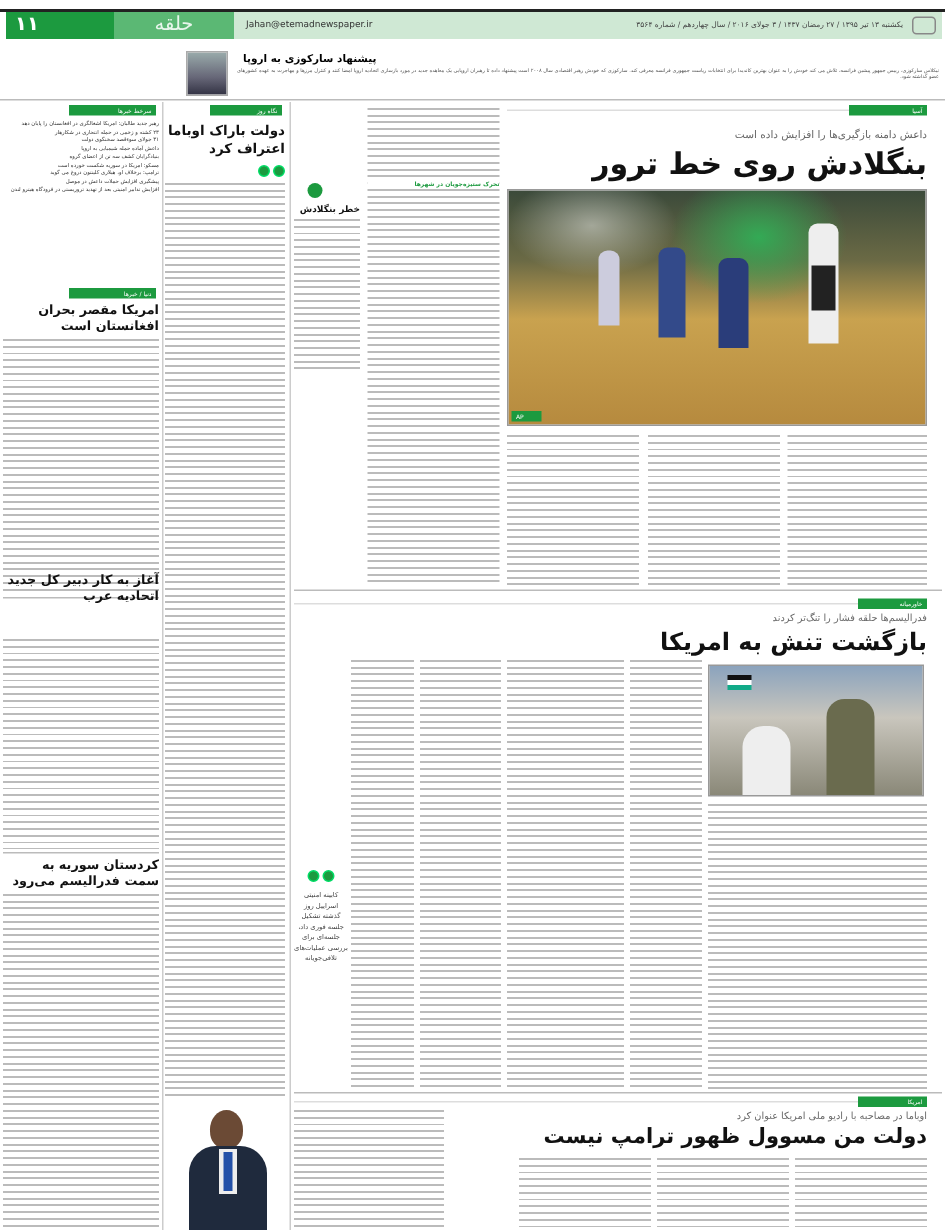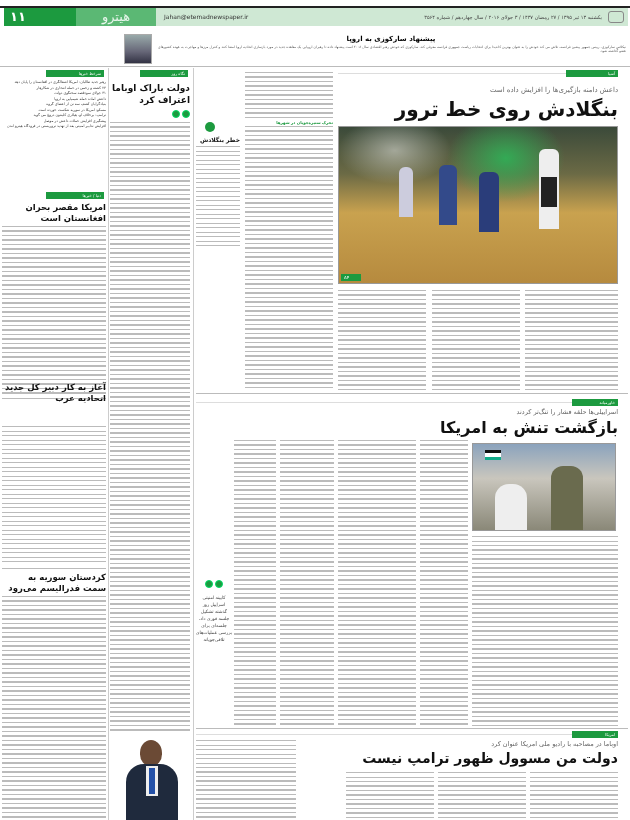--- a/index.html
+++ b/index.html
@@ -29,29 +29,29 @@
 .photo-ob{left:124px;top:740px;width:56px;height:80px}
 .vr{width:1px;background:#ccc}
 .ic-dots{display:flex;gap:2px}
 .ic-dots span{display:inline-block;width:8px;height:8px;border-radius:50%;background:#1c9a3f;border:1px solid #0d6;}
 </style>
 </head>
 <body>
 
 <div class="abs topline"></div>
 <div class="abs mh-num">۱۱</div>
-<div class="abs mh-sec">هیترو</div>
+<div class="abs mh-sec">حلقه</div>
 <div class="abs mh-bar">
   <span class="mh-email">Jahan@etemadnewspaper.ir</span>
   <span class="mh-date">یکشنبه ۱۳ تیر ۱۳۹۵ / ۲۷ رمضان ۱۴۳۷ / ۳ جولای ۲۰۱۶ / سال چهاردهم / شماره ۳۵۶۴</span>
   <span class="mh-logo"></span>
 </div>
 
 <div class="abs teaser-photo"></div>
-<div class="abs teaser-title" style="direction:rtl;text-align:center">پیشنهاد سارکوزی به اروپا</div>
+<div class="abs teaser-title" style="direction:rtl;text-align:left">پیشنهاد سارکوزی به اروپا</div>
 <div class="abs teaser-body">نیکلاس سارکوزی، رییس جمهور پیشین فرانسه، تلاش می کند خودش را به عنوان بهترین کاندیدا برای انتخابات ریاست جمهوری فرانسه معرفی کند. سارکوزی که خودش رهبر اقتصادی سال ۲۰۰۸ است پیشنهاد داده تا رهبران اروپایی یک معاهده جدید در مورد بازسازی اتحادیه اروپا امضا کنند و کنترل مرزها و مهاجرت به عهده کشورهای عضو گذاشته شود.</div>
 <div class="abs hr" style="left:0;top:66px;width:630px"></div>
 
 <div class="abs tag" style="left:566px;top:70px;width:52px">آسیا</div>
 <div class="abs hr" style="left:338px;top:73px;width:228px;background:#ddd"></div>
 <div class="abs sub" style="left:338px;top:86px;width:280px;font-size:7px">داعش دامنه بازگیری‌ها را افزایش داده است</div>
 <div class="abs head" style="left:338px;top:97px;width:280px;font-size:20px">بنگلادش روی خط ترور</div>
 <div class="abs photo-bd">
   <div style="position:absolute;left:60px;top:40px;width:14px;height:50px;background:#ccd;border-radius:6px 6px 0 0"></div>
   <div style="position:absolute;left:100px;top:38px;width:18px;height:60px;background:#334a8a;border-radius:6px 6px 0 0"></div>
@@ -102,21 +102,21 @@
 <div class="abs hr" style="left:2px;top:568px;width:104px"></div>
 <div class="abs head" style="left:2px;top:572px;width:104px;font-size:8.5px;line-height:11px">کردستان سوریه به سمت فدرالیسم می‌رود</div>
 <div class="abs txt col-lines" style="left:2px;top:596px;width:104px;height:222px"></div>
 
 <div class="abs vr" style="left:108px;top:68px;height:752px"></div>
 <div class="abs vr" style="left:193px;top:68px;height:752px"></div>
 
 <div class="abs hr" style="left:196px;top:393px;width:432px"></div>
 <div class="abs tag" style="left:572px;top:399px;width:46px">خاورمیانه</div>
 <div class="abs hr" style="left:196px;top:402px;width:376px;background:#ddd"></div>
-<div class="abs sub" style="left:338px;top:408px;width:280px;font-size:6.5px">اسراییلی‌ها حلقه فشار را تنگ‌تر کردند</div>
+<div class="abs sub" style="left:338px;top:408px;width:280px;font-size:6.5px">فدرالیسم‌ها حلقه فشار را تنگ‌تر کردند</div>
 <div class="abs head" style="left:338px;top:418px;width:280px;font-size:16px">بازگشت تنش به امریکا</div>
 <div class="abs photo-ps">
   <div style="position:absolute;left:12px;top:6px;width:16px;height:10px;background:linear-gradient(#111 33%,#fff 33%,#fff 66%,#1a8 66%)"></div>
   <div style="position:absolute;left:22px;top:40px;width:32px;height:48px;background:#eee;border-radius:14px 14px 0 0"></div>
   <div style="position:absolute;left:78px;top:22px;width:32px;height:66px;background:#6a6b4e;border-radius:12px 12px 0 0"></div>
 </div>
 
 <div class="abs txt col-lines" style="left:420px;top:440px;width:48px;height:285px"></div>
 <div class="abs txt col-lines" style="left:472px;top:536px;width:146px;height:190px"></div>
 <div class="abs txt col-lines" style="left:338px;top:440px;width:78px;height:285px"></div>

